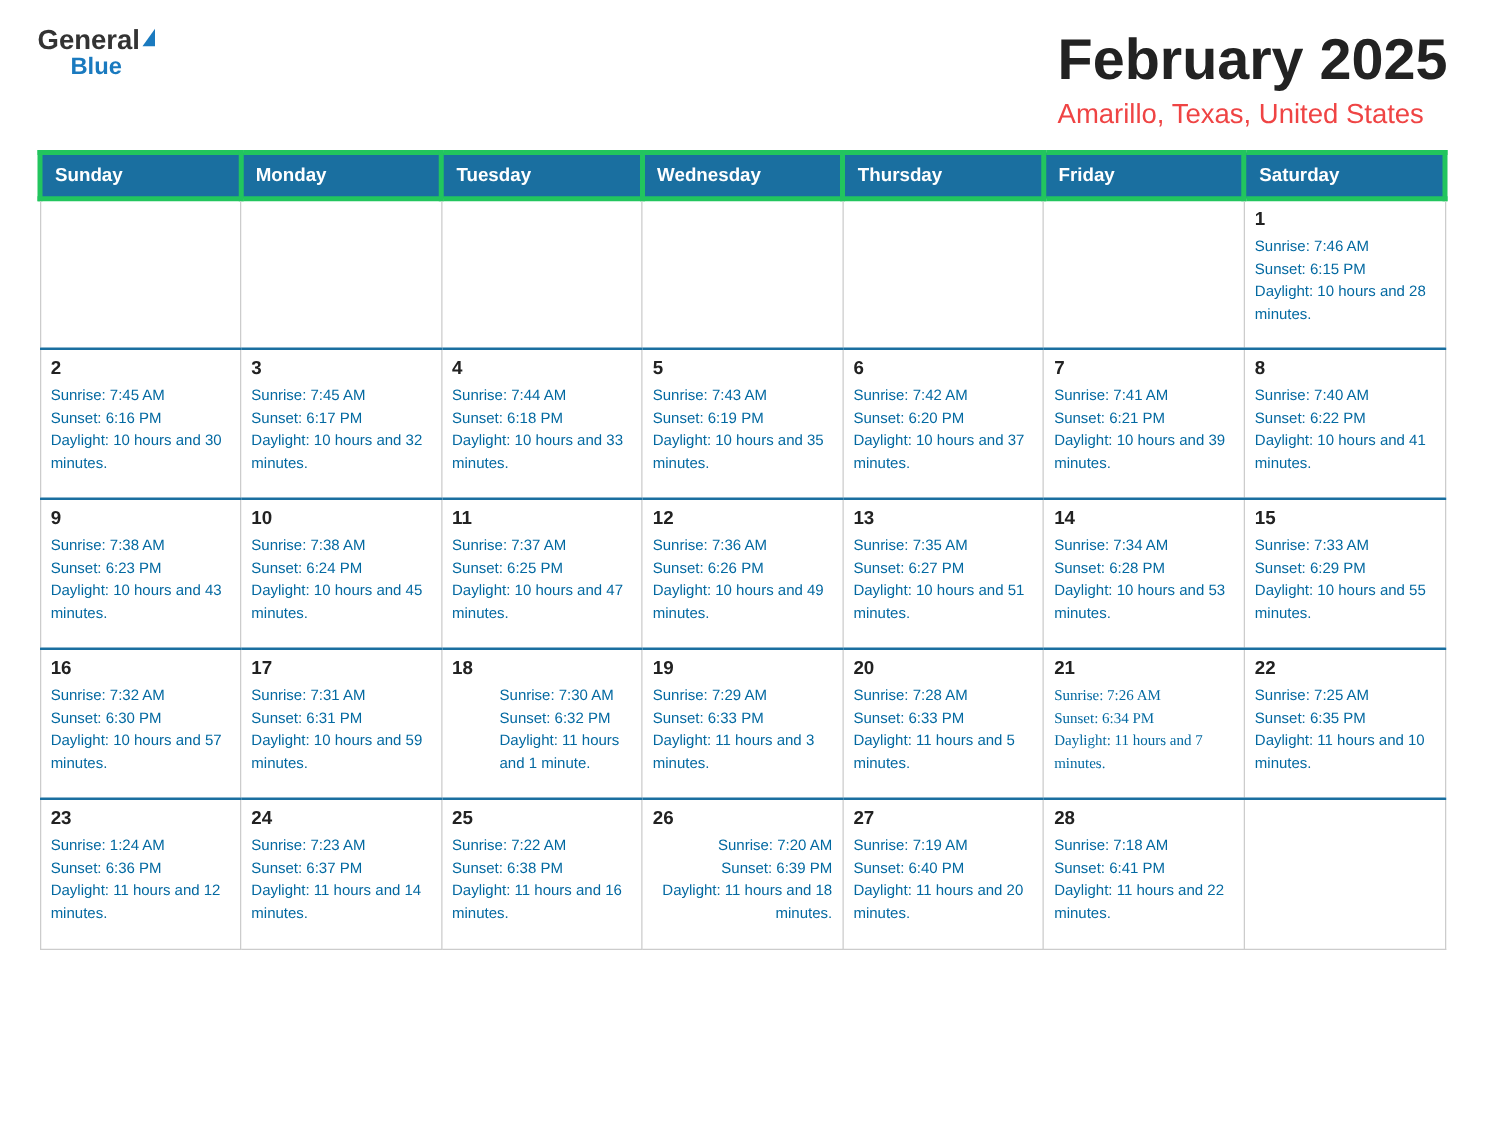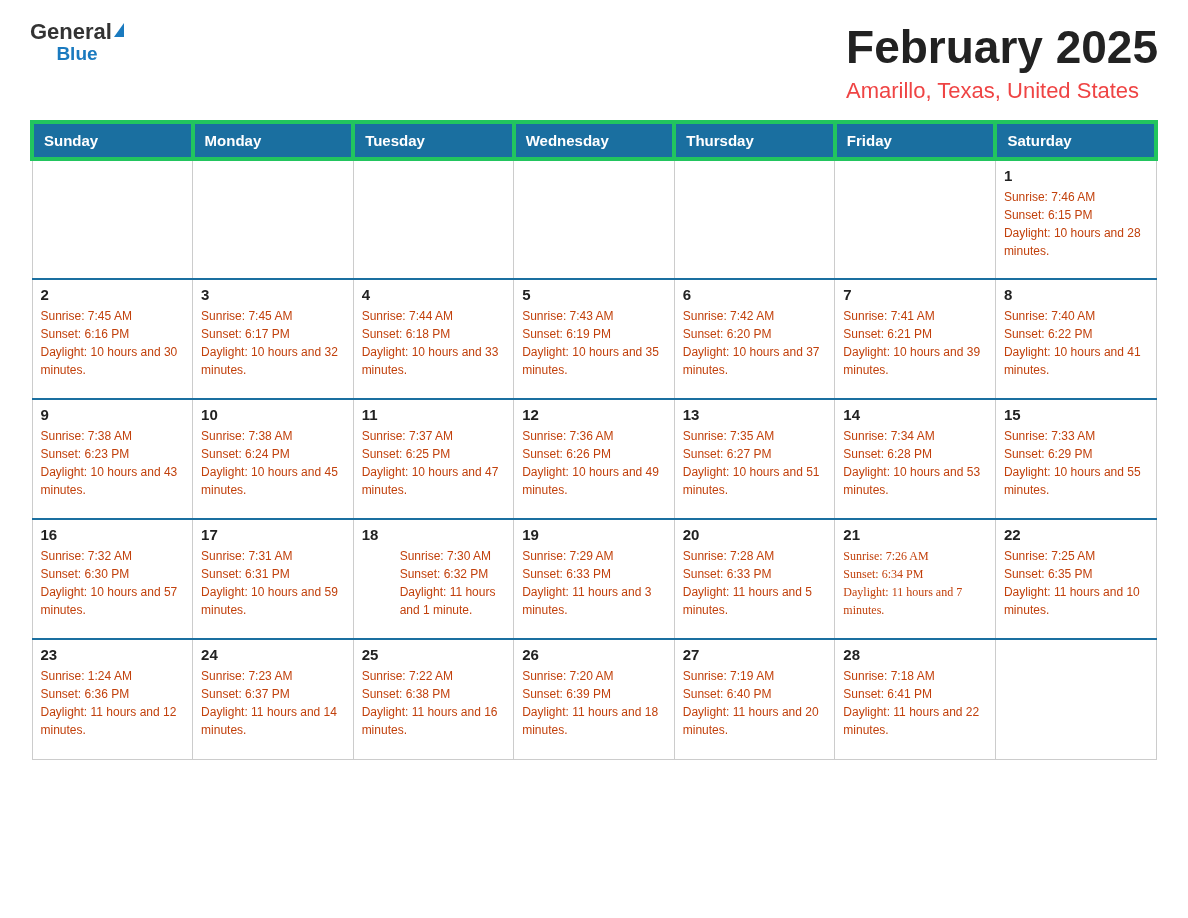--- a/index.html
+++ b/index.html
@@ -83,21 +83,21 @@
       background: #f9f9f9;
     }
     .day-number {
       font-size: 15px;
       font-weight: bold;
       color: #222;
       margin-bottom: 4px;
     }
     .day-info {
       font-size: 12px;
-      color: #c2410c;
+      color: #0369a1;
       line-height: 1.5;
     }
   </style>
 </head>
 <body>
 
 <div class="header">
   <div class="logo">
     <div style="display:flex;align-items:center;">
       <span class="logo-general">General</span>
@@ -284,21 +284,21 @@
 Daylight: 11 hours and 14 minutes.</div>
         </td>
         <td>
           <div class="day-number">25</div>
           <div class="day-info" style="white-space: pre-line;">Sunrise: 7:22 AM
 Sunset: 6:38 PM
 Daylight: 11 hours and 16 minutes.</div>
         </td>
         <td>
           <div class="day-number">26</div>
-          <div class="day-info" style="white-space: pre-line;">Sunrise: 7:20 AM
+          <div class="day-info" style="white-space: pre-line; text-align: right;">Sunrise: 7:20 AM
 Sunset: 6:39 PM
 Daylight: 11 hours and 18 minutes.</div>
         </td>
         <td>
           <div class="day-number">27</div>
           <div class="day-info" style="white-space: pre-line;">Sunrise: 7:19 AM
 Sunset: 6:40 PM
 Daylight: 11 hours and 20 minutes.</div>
         </td>
         <td>

